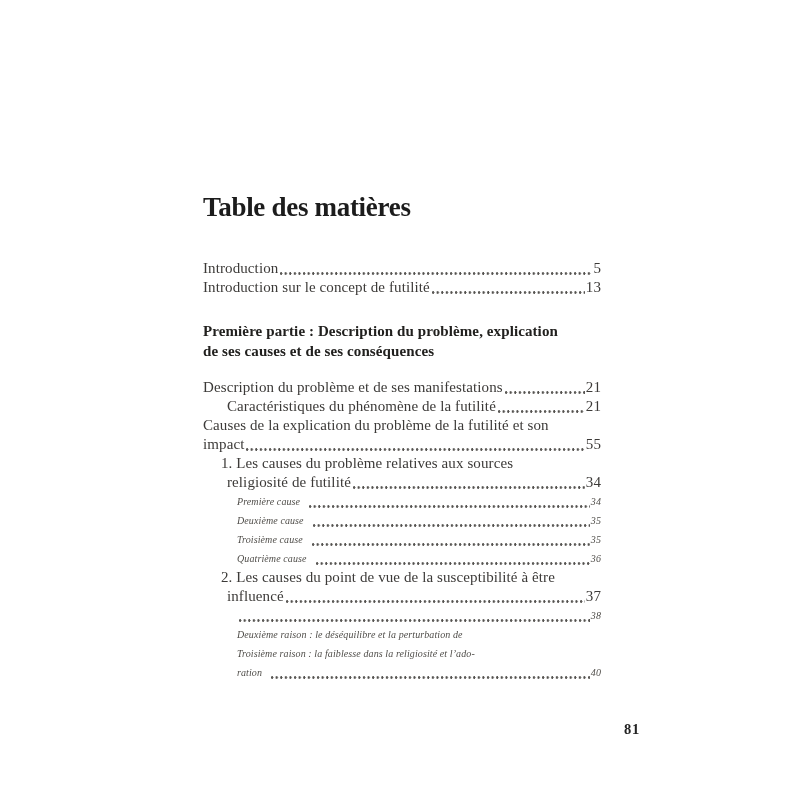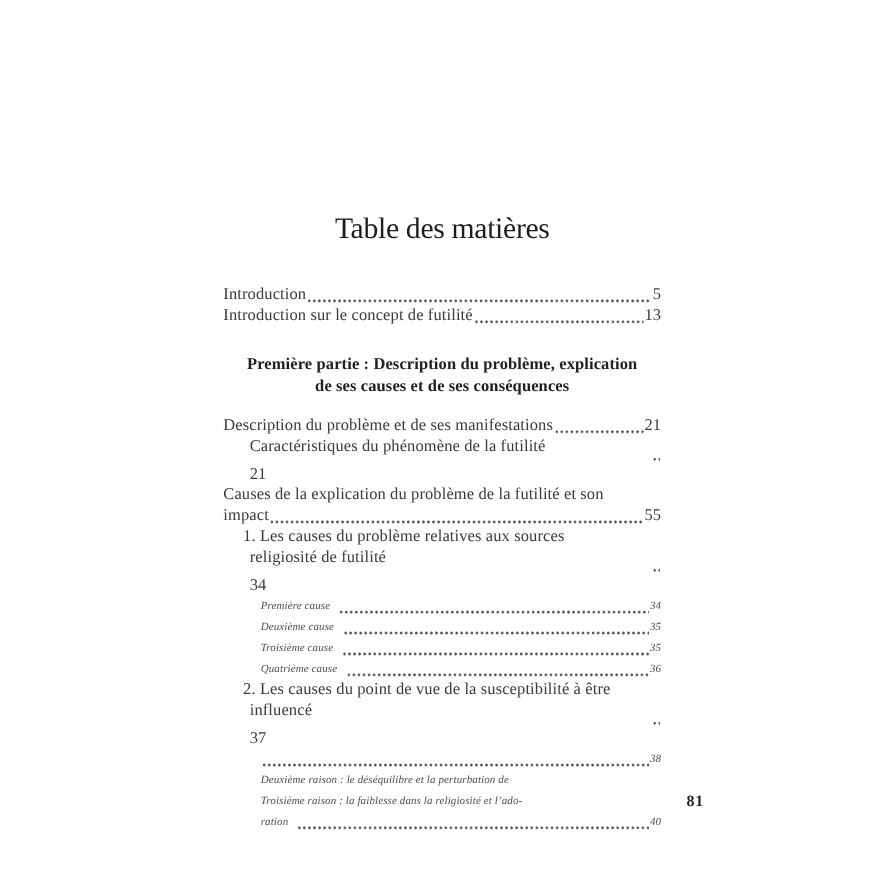--- a/index.html
+++ b/index.html
@@ -14,37 +14,36 @@
   .content {
     position: absolute;
     left: 203px;
     top: 0;
     width: 398px;
   }
   .title {
     margin: 191px 0 0 0;
     font-size: 27px;
     line-height: 32px;
-    font-weight: normal;
-    text-align: center;
+    font-weight: bold;
     letter-spacing: -0.3px;
     color: #1c1c1c;
   }
   .toc { margin-top: 36px; }
   .toc-row {
     display: flex;
-    align-items: flex-start;
+    align-items: flex-end;
     font-size: 15px;
     line-height: 19px;
     color: #3c3a38;
     letter-spacing: 0.1px;
   }
   .entry-text { white-space: pre; }
   .indent-1 { padding-left: 18px; }
-  .indent-2 { padding-left: 24px; flex-direction: column; }
+  .indent-2 { padding-left: 24px; }
   .indent-3 { padding-left: 34px; }
   .toc-row.italic {
     font-style: italic;
     font-size: 10px;
     color: #504e4a;
   }
   .dots {
     flex: 1 1 auto;
     min-width: 6px;
     align-self: flex-end;
@@ -54,21 +53,20 @@
     background-size: 4.6px 3px;
     background-repeat: repeat-x;
   }
   .dots.gap { margin-left: 9px; }
   .pagenum { flex: 0 0 auto; }
   .section-heading {
     margin: 24px 0 17px 0;
     font-weight: bold;
     font-size: 15px;
     line-height: 20px;
-    text-align: center;
     color: #21201e;
     letter-spacing: 0.1px;
   }
   .folio {
     position: absolute;
     left: 624px;
     top: 721px;
     font-weight: bold;
     font-size: 14.5px;
     letter-spacing: 0.8px;

